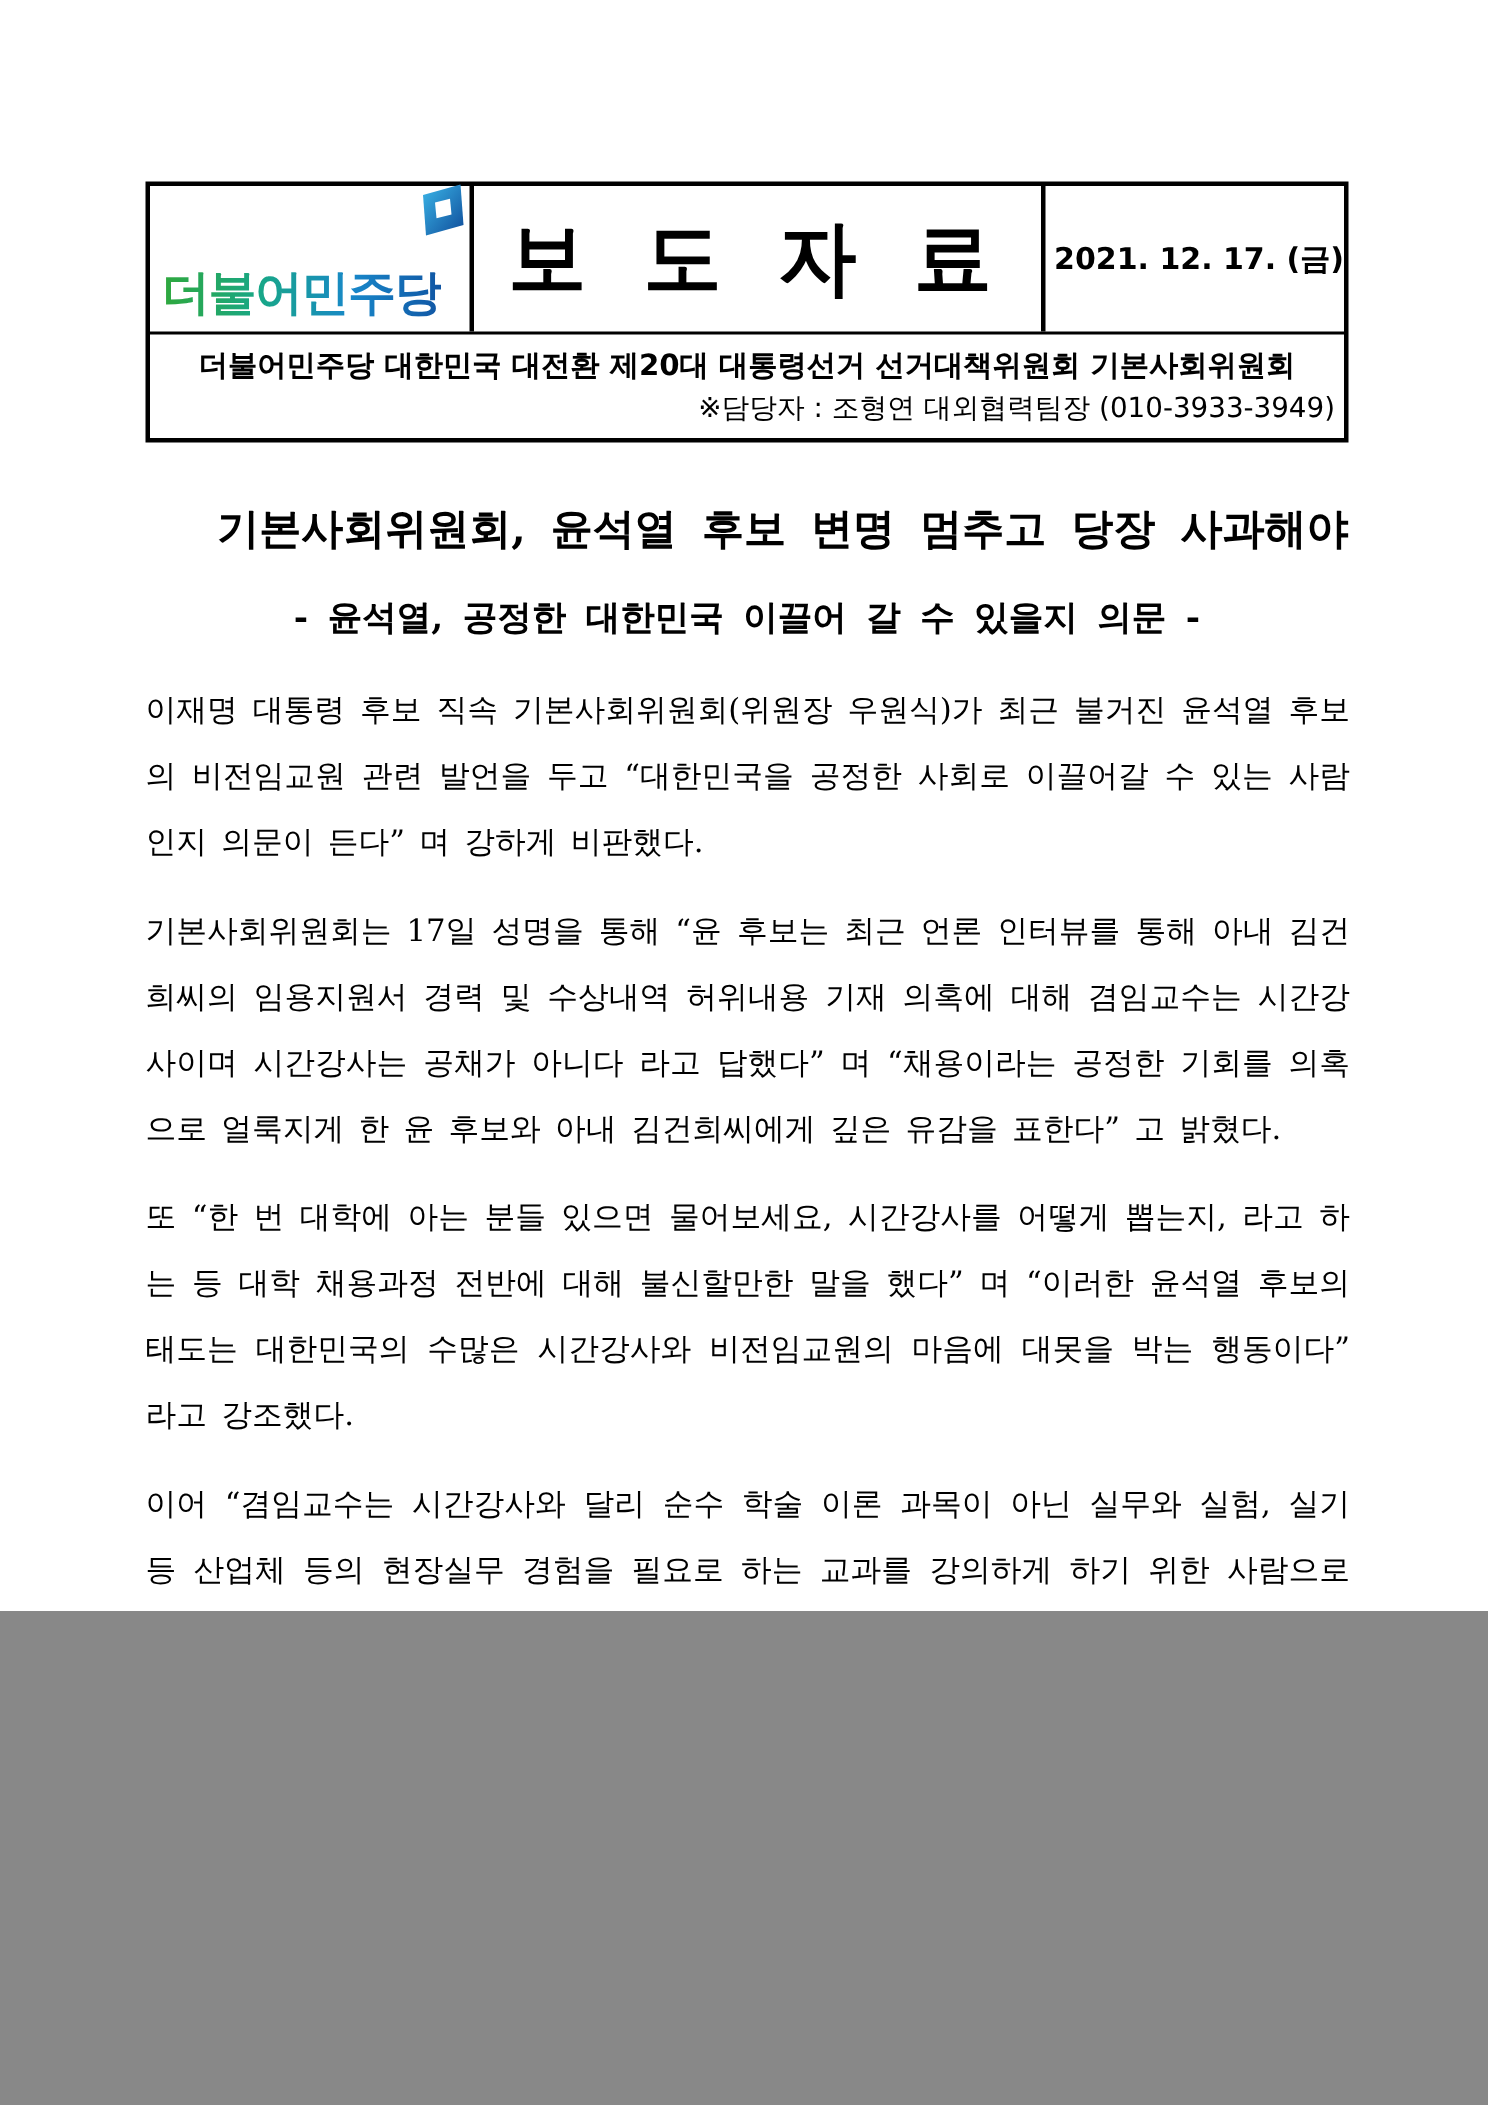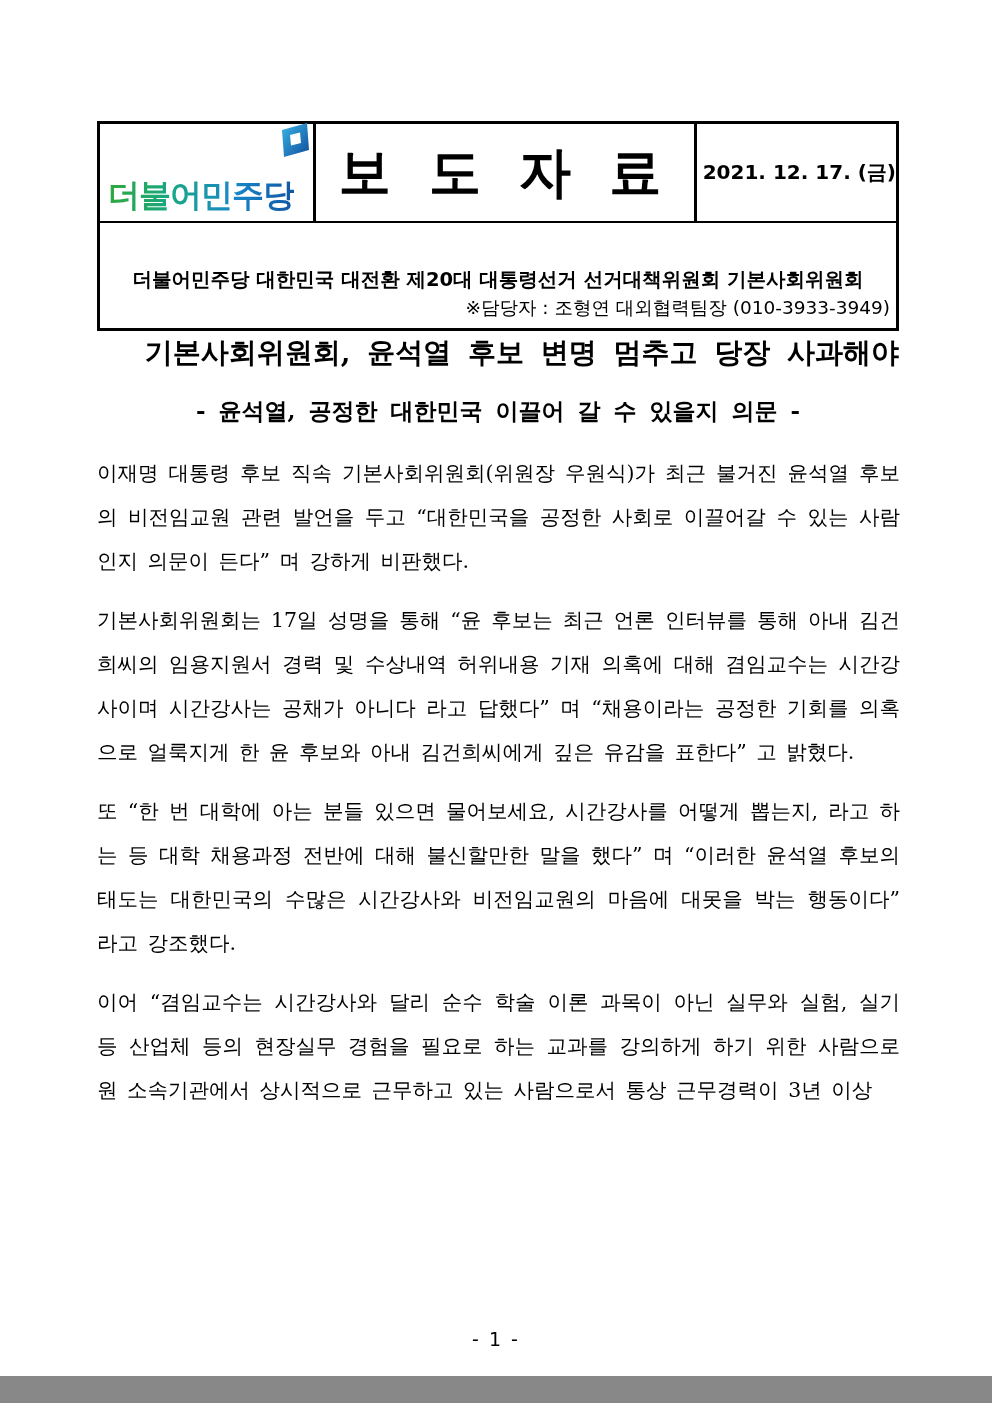--- a/index.html
+++ b/index.html
@@ -1,19 +1,19 @@
 <!DOCTYPE html>
 <html lang="ko"><head>
 <meta charset="utf-8">
 <style>
   * { margin:0; padding:0; box-sizing:border-box; }
   html,body { background:#888; }
   .page {
     position:relative;
-    width:992px; height:1376px;
+    width:992px; height:1074px;
     margin:0 auto;
     background:#ffffff;
     color:#000;
     font-family:"DejaVu Serif", serif;
     overflow:hidden;
   }
 
   
   .header-table {
     position:absolute; left:97px; top:121px; width:802px;
@@ -43,21 +43,21 @@
     font-family:"DejaVu Sans", sans-serif;
     font-weight:900; font-size:52px; letter-spacing:10px;
     white-space:nowrap; transform:scaleY(1.05);
   }
   .date-cell {
     width:202px; border-left:3px solid #000;
     display:flex; align-items:center; justify-content:flex-end;
     font-family:"DejaVu Sans", sans-serif;
     font-weight:bold; font-size:20px; white-space:nowrap;
   }
-  .ht-row2 { padding:7px 6px 8px 6px;margin-top:36px; }
+  .ht-row2 { padding:7px 6px 8px 6px; }
   .committee-line {
     text-align:center;
     font-family:"DejaVu Sans", sans-serif;
     font-weight:bold; font-size:19.5px;
     white-space:nowrap;
   }
   .contact-line {
     text-align:right;
     font-family:"DejaVu Sans", sans-serif;
     font-size:18.5px; margin-top:2px;

